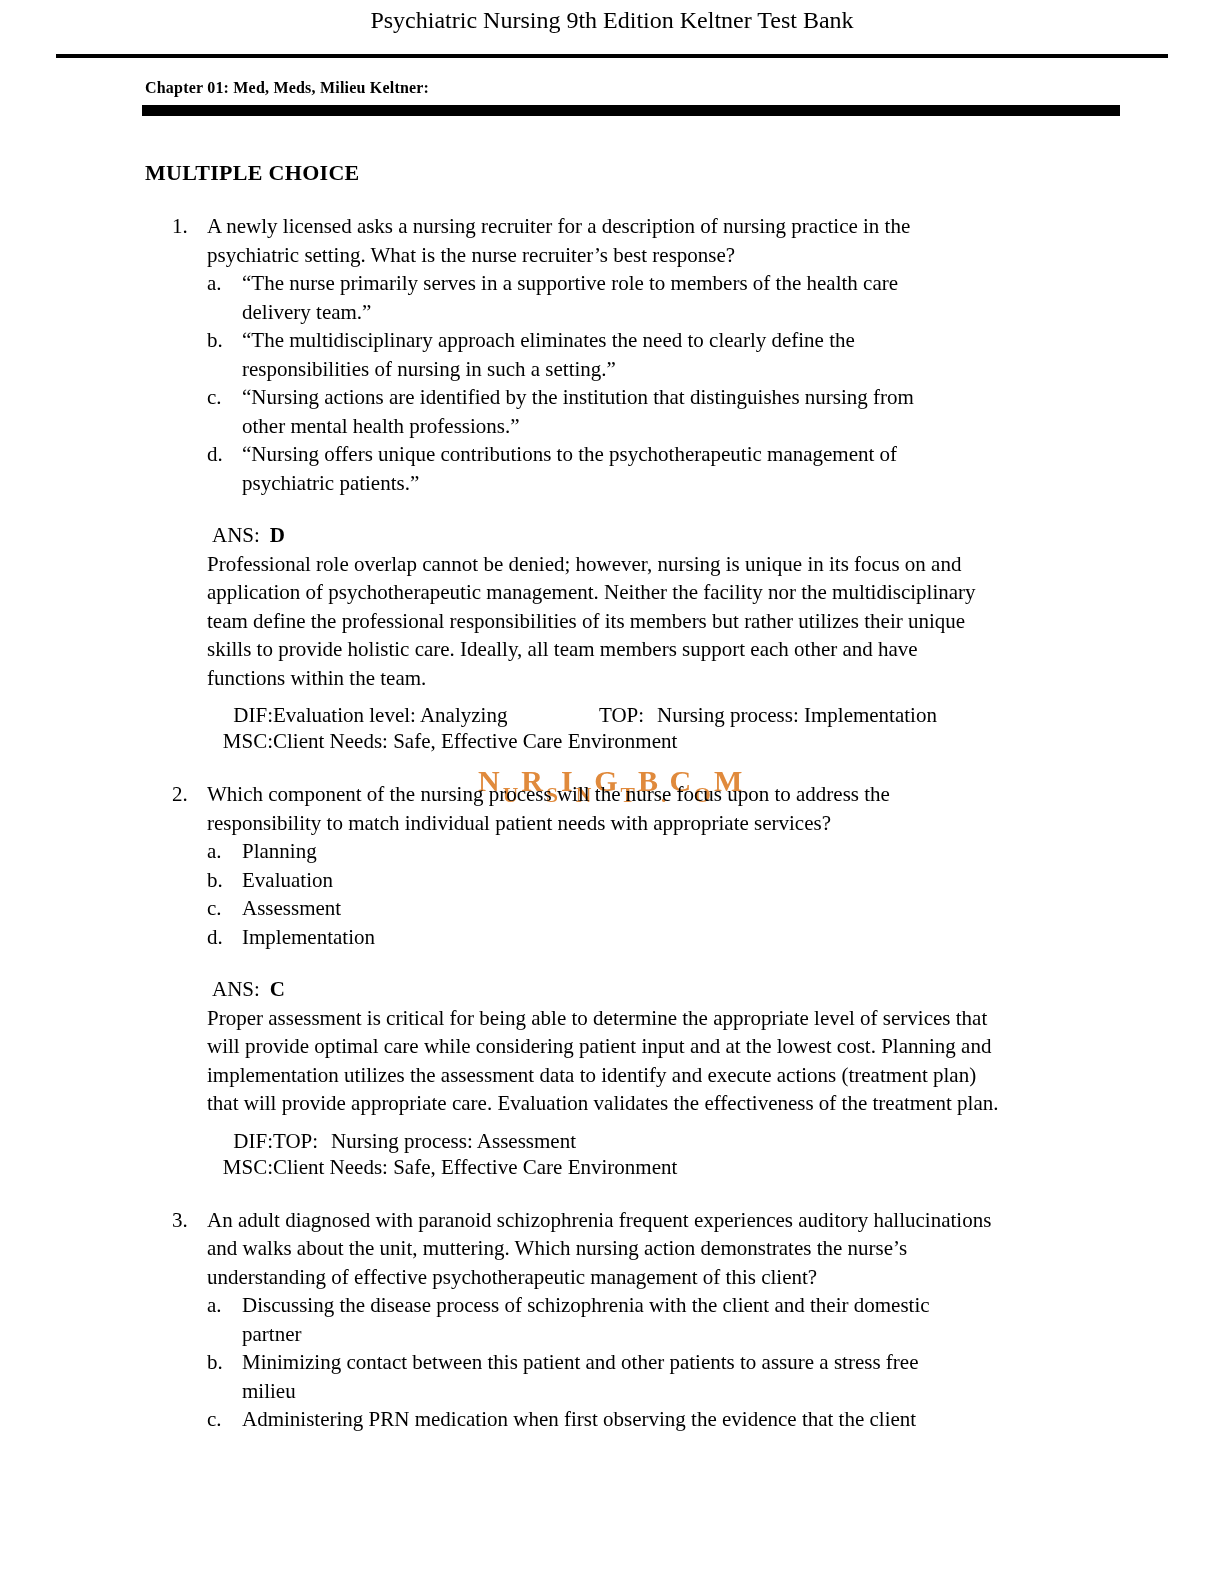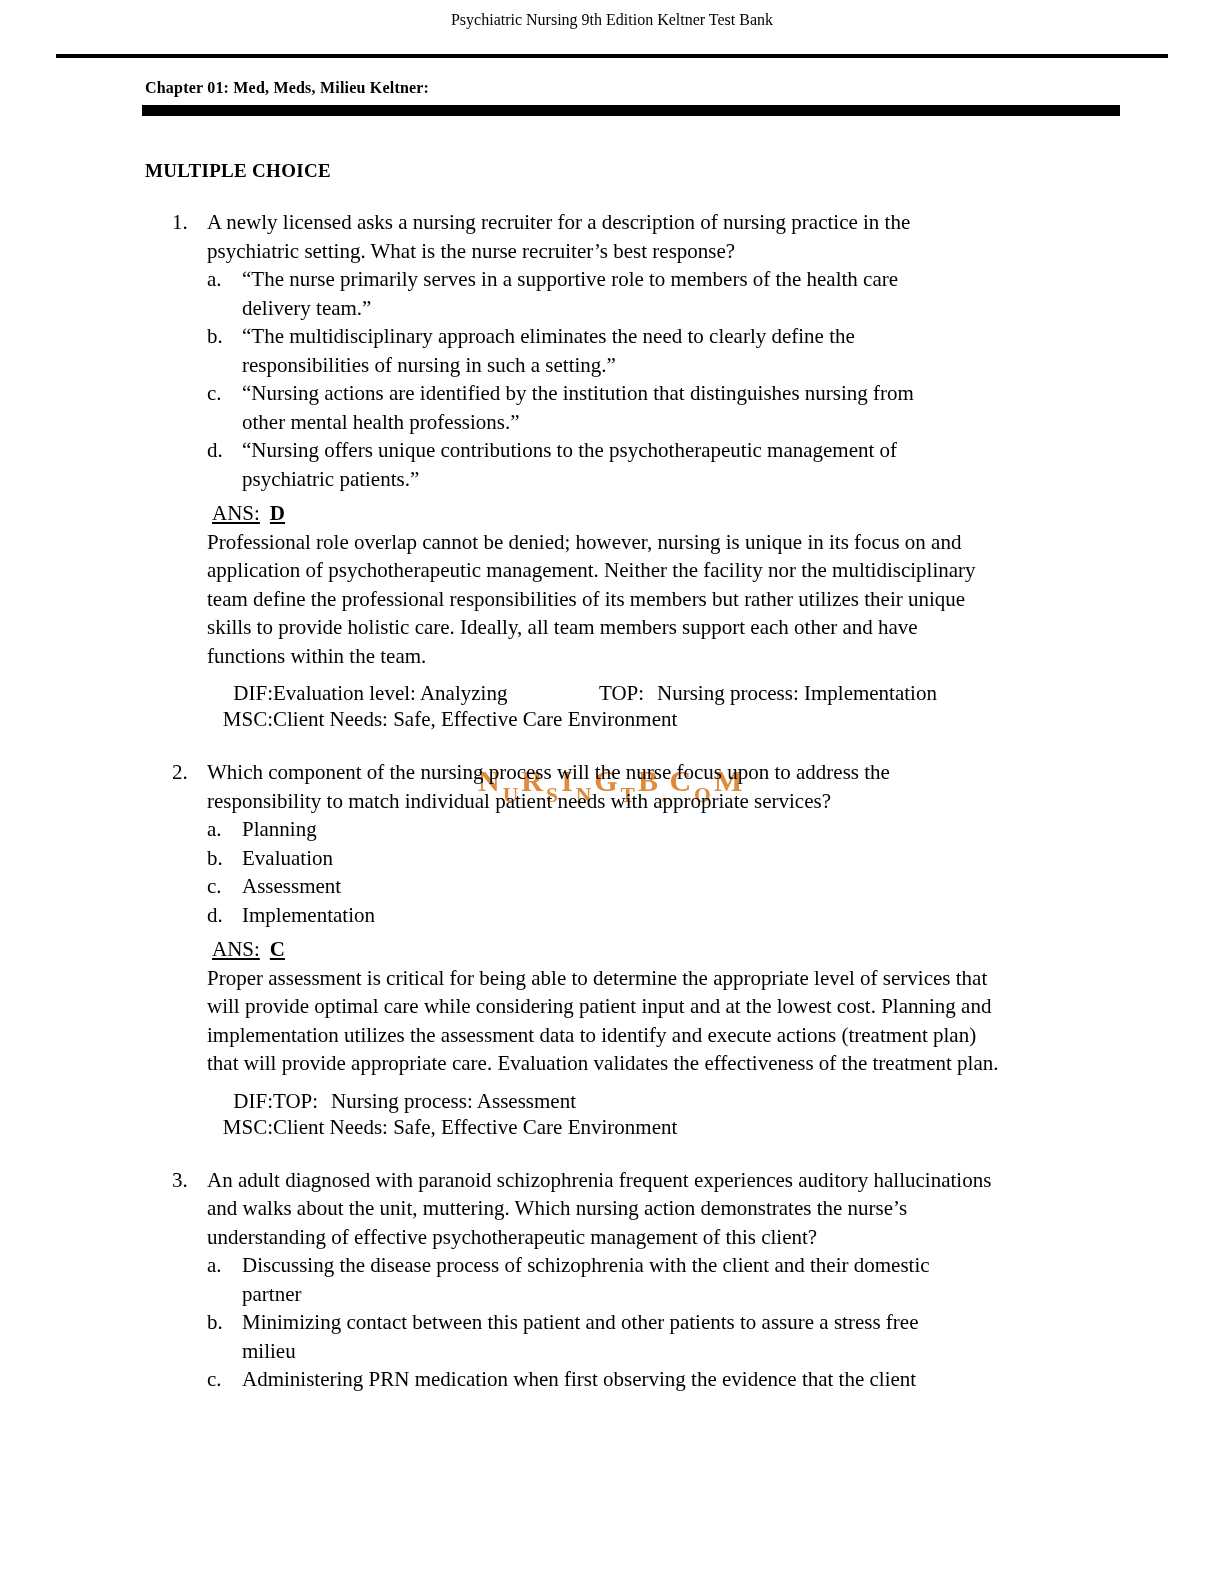--- a/index.html
+++ b/index.html
@@ -12,21 +12,21 @@
     color: #000000;
     font-family: "Liberation Serif", serif;
     overflow: hidden;
     margin: 0 auto;
   }
   .content { position: relative; z-index: 1; }
 
   .doc-header {
     padding-top: 8px;
     text-align: center;
-    font-size: 16px;
+    font-size: 24px;
     line-height: 24px;
   }
   .header-rule {
     margin: 22px 0 0 56px;
     width: 1112px;
     height: 4px;
     background: #000;
   }
   .title-block {
     margin: 16px 0 0 145px;
@@ -37,38 +37,38 @@
   }
   .title-underline { text-decoration: underline; text-decoration-thickness: 2px; }
   .title-bar {
     margin: 3px 0 0 142px;
     width: 978px;
     height: 11px;
     background: #000;
   }
   .section-heading {
     margin: 44px 0 0 145px;
-    font-size: 19px;
+    font-size: 22px;
     font-weight: bold;
     letter-spacing: 0.3px;
   }
   .question-list {
     margin-top: 26px;
     font-size: 21px;
     line-height: 28.5px;
   }
   .question { display: flex; margin-left: 172px; }
   .question + .question { margin-top: 26px; }
   .q-num { width: 35px; flex-shrink: 0; }
   .q-body { width: 960px; }
   .lines { white-space: pre-line; }
   .opt-row { display: flex; }
   .opt-letter { width: 35px; flex-shrink: 0; }
   .opt-text { flex: 1; }
-  .ans-line { margin-top: 6px; padding-left: 5px; text-decoration: underline; }
+  .ans-line { margin-top: 24px; padding-left: 5px; }
   .ans-key { margin-right: 10px; }
   .ans-val { font-weight: bold; }
   .meta-block { margin-top: 10px; line-height: 26px; }
   .meta-row { display: flex; }
   .mk  { width: 66px; flex-shrink: 0; text-align: right; }
   .mv1 { width: 326px; flex-shrink: 0; }
   .mk2 { width: 58px; flex-shrink: 0; }
 
   .watermark {
     position: absolute;

